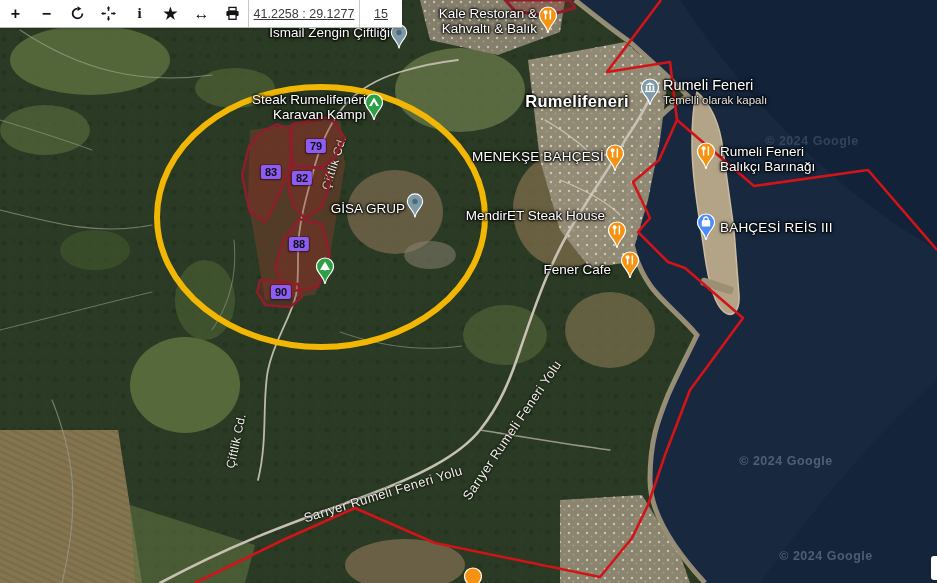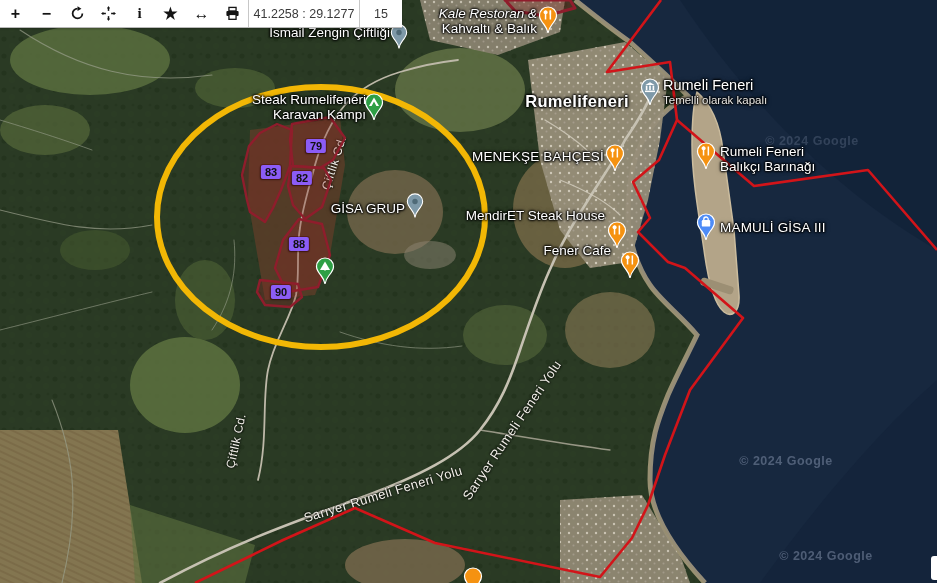--- a/index.html
+++ b/index.html
@@ -7,21 +7,21 @@
          font-family:"Liberation Sans",sans-serif;background:#243120;cursor:default;}
   svg{display:block;}
   .abs{position:absolute;}
   
   #toolbar{position:absolute;top:0;left:0;height:27px;display:flex;z-index:30;
            background:#fff;border-bottom:1px solid #b9b9b9;box-shadow:0 1px 2px rgba(0,0,0,.25);}
   .tbtn{width:31px;height:27px;display:flex;align-items:center;justify-content:center;
         color:#141414;font-size:16px;font-weight:700;cursor:pointer;user-select:none;}
   .tbtn svg{width:15px;height:15px;}
   .tcell{display:flex;align-items:center;justify-content:center;height:27px;
-         border-left:1px solid #c7c7c7;color:#3a3a3a;font-size:12.5px;}
+         border-left:1px solid #c7c7c7;color:#3a3a3a;font-size:12.5px;text-decoration:underline;}
   #coords{width:110px;}
   #zoomlvl{width:42px;}
   .serif-i{font-family:"Liberation Serif",serif;font-weight:700;font-size:15px;}
   
   .lbl{position:absolute;color:#fff;font-size:13.5px;font-weight:500;line-height:14.5px;
        white-space:nowrap;z-index:12;
        text-shadow:0 1px 2px rgba(0,0,0,.95),0 -1px 2px rgba(0,0,0,.8),
                    1px 0 2px rgba(0,0,0,.8),-1px 0 2px rgba(0,0,0,.8),0 0 5px rgba(0,0,0,.55);}
   .r{text-align:right;transform:translate(-100%,-50%);}
   .l{transform:translate(0,-50%);}
@@ -238,21 +238,21 @@
     <path d="M10 1 C5 1 1.5 4.8 1.5 9.5 C1.5 13 3.5 15.5 6 18.5 C8 21 9.3 23.5 10 27 C10.7 23.5 12 21 14 18.5 C16.5 15.5 18.5 13 18.5 9.5 C18.5 4.8 15 1 10 1 Z" style="fill:var(--blue_pin);" stroke="#fff" stroke-width="1.2"></path>
     <g>
       <rect x="5.8" y="7" width="8.4" height="6.6" rx="1.2" fill="#fff"></rect>
       <path d="M7.8 7.6 v-1.4 a2.2 2.2 0 0 1 4.4 0 v1.4" fill="none" stroke="#fff" stroke-width="1.3"></path>
     </g>
   </svg>
 
   <div class="lbl r" style="left:390px;top:33px;">Ismail Zengin Çiftliği</div>
 
   <div class="lbl r" style="left:537px;top:21px;">
-    <span style="display:block;font-style:italic;">Kale Restoran &amp;</span>
+    <span style="display:block;">Kale Restoran &amp;</span>
     <span style="display:block;">Kahvaltı &amp; Balık</span>
   </div>
 
   <div class="lbl r" style="left:366px;top:107px;">
     <span style="display:block;">Steak Rumelifeneri</span>
     <span style="display:block;">Karavan Kampı</span>
   </div>
 
   <div class="lbl c town" style="left:577px;top:101px;">Rumelifeneri</div>
 
@@ -260,29 +260,29 @@
     <span style="display:block;font-size:14.5px;">Rumeli Feneri</span>
     <span class="status" style="display:block;">Temelli olarak kapalı</span>
   </div>
 
   <div class="lbl r caps" style="left:604px;top:157px;">MENEKŞE BAHÇESİ</div>
 
   <div class="lbl r" style="left:405px;top:209px;">GİSA GRUP</div>
 
   <div class="lbl r" style="left:605px;top:216px;">MendirET Steak House</div>
 
-  <div class="lbl r" style="left:611px;top:251px;">Fener Cafe</div>
+  <div class="lbl r" style="left:611px;top:270px;">Fener Cafe</div>
 
 
   <div class="lbl l" style="left:720px;top:159px;">
     <span style="display:block;">Rumeli Feneri</span>
     <span style="display:block;">Balıkçı Barınağı</span>
   </div>
 
-  <div class="lbl l caps" style="left:720px;top:228px;">MAMULİ GİSA III</div>
+  <div class="lbl l caps" style="left:720px;top:228px;">BAHÇESİ REİS III</div>
 
   <div class="road abs" style="left:334px;top:163px;transform:translate(-50%,-50%) rotate(-72deg);z-index:9;">Çiftlik Cd.</div>
   <div class="road abs" style="left:236px;top:441px;transform:translate(-50%,-50%) rotate(-78deg);z-index:9;">Çiftlik Cd.</div>
   <div class="road big abs" style="left:383px;top:494px;transform:translate(-50%,-50%) rotate(-17deg);z-index:9;">Sarıyer Rumeli Feneri Yolu</div>
   <div class="road big abs" style="left:512px;top:430px;transform:translate(-50%,-50%) rotate(-56deg);z-index:9;">Sarıyer Rumeli Feneri Yolu</div>
 
   <div class="wm" style="left:786px;top:461px;">© 2024 Google</div>
   <div class="wm" style="left:826px;top:556px;">© 2024 Google</div>
   <div class="wm" style="left:812px;top:141px;opacity:.55;">© 2024 Google</div>
 

